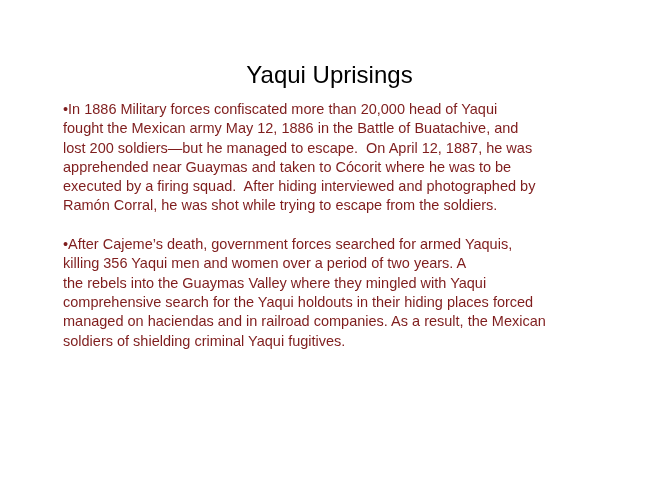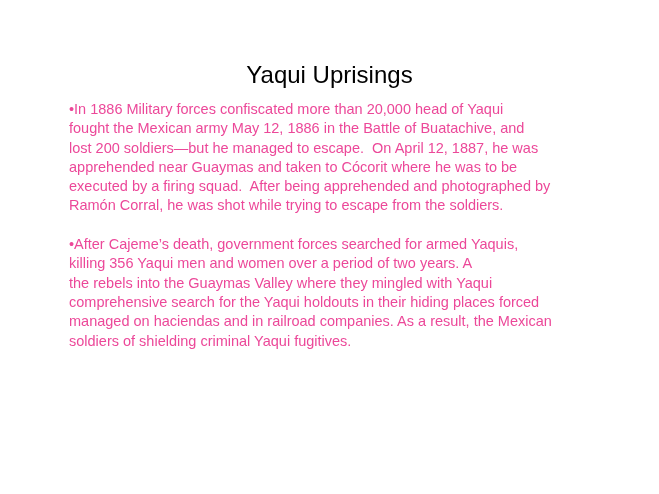--- a/index.html
+++ b/index.html
@@ -24,25 +24,25 @@
     text-align: center;
     font-size: 24px;
     font-weight: normal;
     line-height: 29px;
     margin: 0;
     color: #000000;
   }
   .slide-body {
     position: absolute;
     top: 100px;
-    left: 69px;
+    left: 63px;
     width: 540px;
     font-size: 14.5px;
     line-height: 19.3px;
-    color: #ec4899;
+    color: #7f1d1d;
   }
   .paragraph {
     margin: 0;
   }
   .paragraph + .paragraph {
     margin-top: 19.3px;
   }
   .line {
     white-space: pre;
   }
@@ -52,21 +52,21 @@
 
 <div class="slide">
   <h1 class="slide-title">Yaqui Uprisings</h1>
 
   <div class="slide-body">
     <div class="paragraph">
       <div class="line">•In 1886 Military forces confiscated more than 20,000 head of Yaqui</div>
       <div class="line">fought the Mexican army May 12, 1886 in the Battle of Buatachive, and</div>
       <div class="line">lost 200 soldiers—but he managed to escape.  On April 12, 1887, he was</div>
       <div class="line">apprehended near Guaymas and taken to Cócorit where he was to be</div>
-      <div class="line">executed by a firing squad.  After being apprehended and photographed by</div>
+      <div class="line">executed by a firing squad.  After hiding interviewed and photographed by</div>
       <div class="line">Ramón Corral, he was shot while trying to escape from the soldiers.</div>
     </div>
 
     <div class="paragraph">
       <div class="line">•After Cajeme’s death, government forces searched for armed Yaquis,</div>
       <div class="line">killing 356 Yaqui men and women over a period of two years. A</div>
       <div class="line">the rebels into the Guaymas Valley where they mingled with Yaqui</div>
       <div class="line">comprehensive search for the Yaqui holdouts in their hiding places forced</div>
       <div class="line">managed on haciendas and in railroad companies. As a result, the Mexican</div>
       <div class="line">soldiers of shielding criminal Yaqui fugitives.</div>

